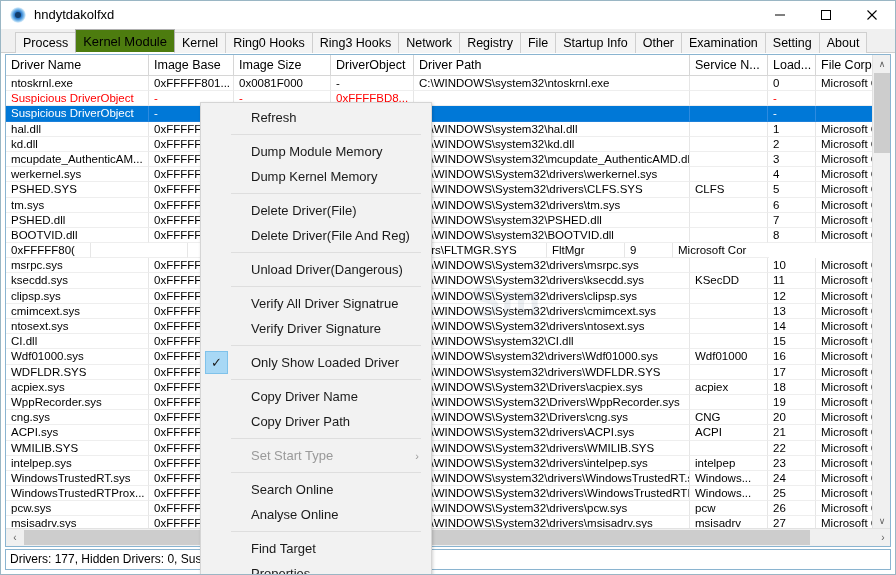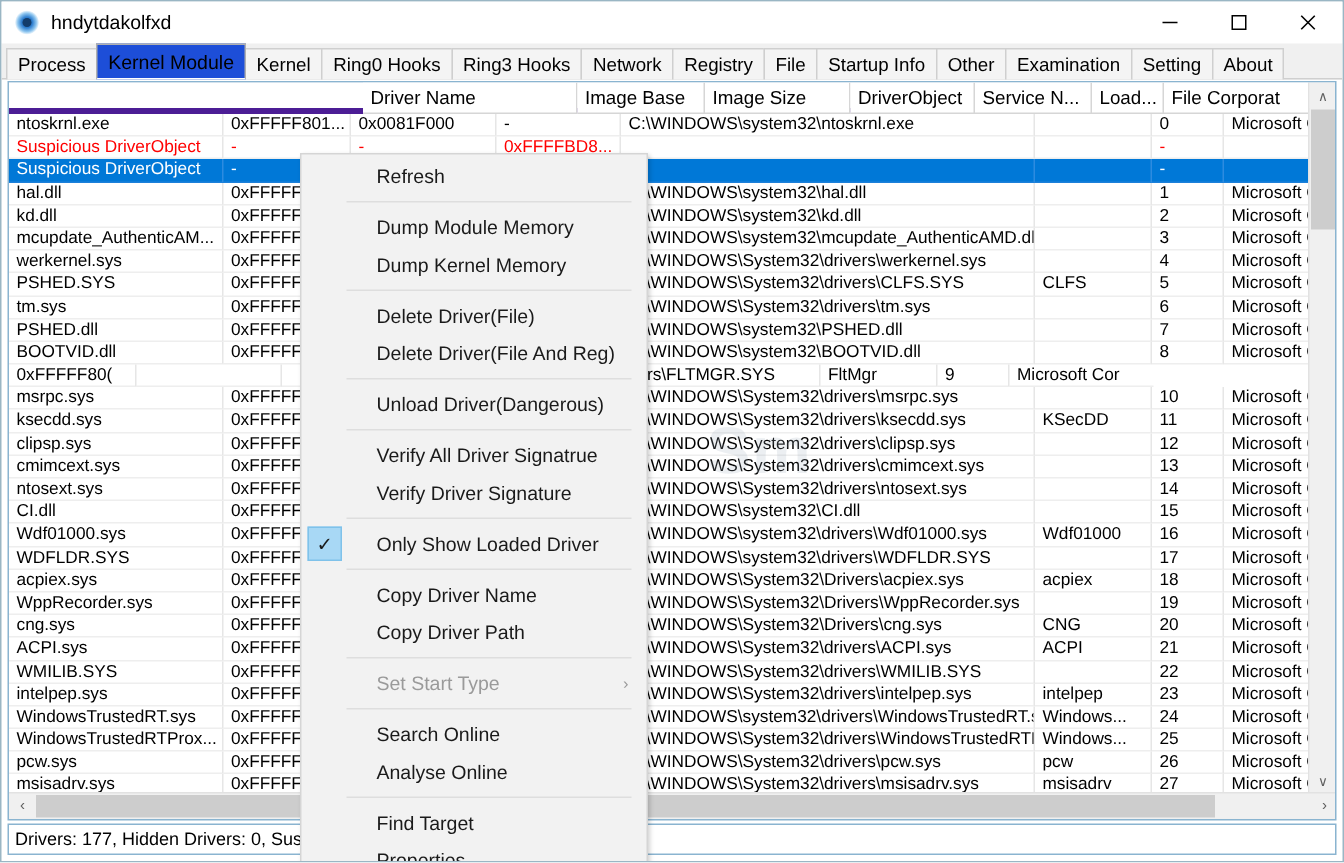--- a/index.html
+++ b/index.html
@@ -47,59 +47,58 @@
   .winbtn svg { display:block; }
   #win-controls { position: absolute; right: 0; top: 0; display: flex; }
 
   
   #tabstrip {
     position: absolute; left: 0; top: 28px;
     width: 894px; height: 24px;
     background: #f0f0f0;
     border-bottom: 1px solid #cfcfcf;
     display: flex; align-items: flex-end;
-    padding-left: 3px;
+    padding-left: 14px;
   }
   .tab {
     height: 21px; line-height: 20px;
     padding: 0 7px;
     font-size: 12.5px; color: #000;
     background: #f4f4f4;
     border: 1px solid #cfcfcf;
     border-bottom: none;
     margin-right: -1px;
     white-space: nowrap;
     position: relative; top: 1px;
   }
   .tab.active {
-    background: #1d4ed8;
+    background: #4d7c0f;
     height: 24px; line-height: 23px;
     border: 1px solid #b0b0b0;
     border-bottom: 1px solid #ffffff;
     z-index: 3;
     font-size: 13px;
     top: 1px;
   }
 
   
   #listwrap {
     position: absolute; left: 4px; top: 53px;
     width: 886px; height: 493px;
     border: 1px solid #8ab4d0;
     background: #ffffff;
     overflow: hidden;
   }
   #header-row {
     position: absolute; left: 0; top: 0;
     height: 21px; width: 866px;
     background: #ffffff;
-    border-bottom: 4px solid #4c1d95;
+    border-bottom: 2px solid #4c1d95;
     display: flex;
     z-index: 4;
-    justify-content: flex-end;
   }
   .hcell {
     height: 21px; line-height: 20px;
     font-size: 12.5px; color: #000;
     padding-left: 5px;
     border-right: 1px solid #d6d6d6;
     border-bottom: 1px solid #d6d6d6;
     background: #ffffff;
     overflow: hidden; white-space: nowrap;
     flex: none;
@@ -259,20 +258,21 @@
       <div class="tab"><span>Setting</span></div>
       <div class="tab"><span>About</span></div>
     </div>
 
   <div id="listwrap">
     <div id="header-row">
         <div class="hcell c0">Driver Name</div>
         <div class="hcell c1">Image Base</div>
         <div class="hcell c2">Image Size</div>
         <div class="hcell c3">DriverObject</div>
+        <div class="hcell c4">Driver Path</div>
         <div class="hcell c5">Service N...</div>
         <div class="hcell c6">Load...</div>
         <div class="hcell c7">File Corporat</div>
       </div>
     <div id="rows">
         <div class="row">
           <div class="cell c0">ntoskrnl.exe</div>
           <div class="cell c1">0xFFFFF801...</div>
           <div class="cell c2">0x0081F000</div>
           <div class="cell c3">-</div>

